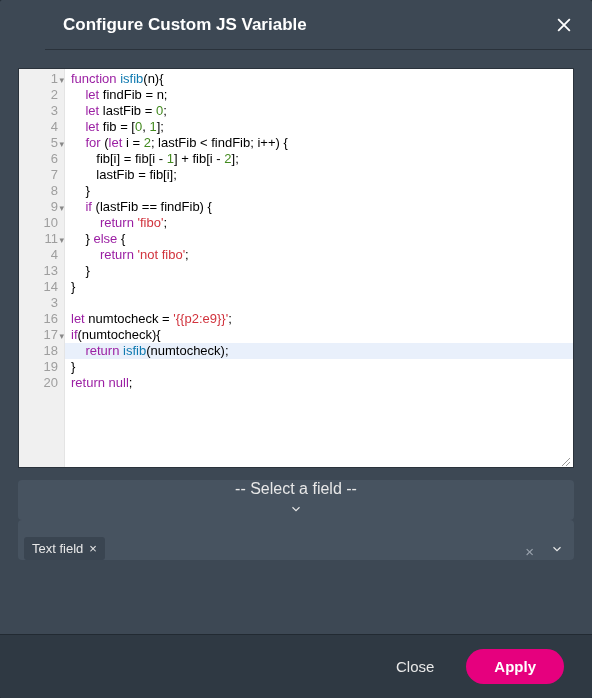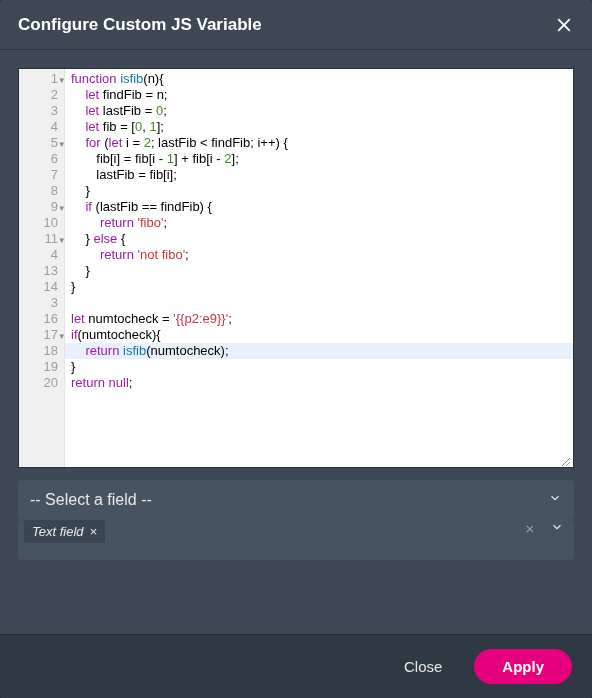--- a/index.html
+++ b/index.html
@@ -20,21 +20,21 @@
     --hl:#e9f0fb;
   }
   *{box-sizing:border-box;font-family:"Segoe UI",Arial,sans-serif;}
   body{margin:0;background:#1e252c;}
   .modal{
     width:592px;height:698px;background:var(--bg);display:flex;flex-direction:column;
     border-radius:2px;overflow:hidden;position:relative;
   }
   .header{
     height:50px;display:flex;align-items:center;justify-content:space-between;
-    padding:0 18px;border-bottom:1px solid #2a323b;
+    padding:0 18px;border-bottom:1px solid #2a323b;margin-left:45px;
   }
   .title{color:#fff;font-size:17px;font-weight:600;}
   .close-x{color:#fff;cursor:pointer;display:flex;}
   .close-x svg{width:20px;height:20px;stroke:#fff;stroke-width:2.2;}
   .body{flex:1;padding:18px 18px 10px 18px;overflow:hidden;display:flex;flex-direction:column;}
   .editor-wrap{
     background:var(--code-bg);height:400px;border:1px solid #2a323b;display:flex;
     font-family:Menlo,Consolas,monospace;font-size:13px;line-height:16px;
     position:relative;
   }
@@ -48,38 +48,38 @@
   .code .line{height:16px;}
   .code .hl{background:var(--hl);margin-left:-6px;padding-left:6px;margin-right:-100px;}
   .kw{color:var(--kw);}.fn{color:var(--func);}.nm{color:var(--num);}.st{color:var(--str);}
   .resize{
     position:absolute;right:2px;bottom:2px;width:10px;height:10px;
   }
   .resize svg{width:10px;height:10px;stroke:#999;}
   .select{
     margin-top:12px;background:var(--panel);color:var(--text);border-radius:4px;
     height:40px;display:flex;align-items:center;justify-content:space-between;
-    padding:0 12px;cursor:pointer;
+    padding:0 12px;cursor:pointer;flex-direction:column;
   }
   .chev svg{width:14px;height:14px;stroke:var(--text);stroke-width:2;fill:none;}
   .label{color:var(--muted);font-size:14px;margin-top:20px;margin-bottom:8px;}
   .map-row{
-    background:var(--panel);border-radius:4px;height:40px;display:flex;align-items:flex-start;
-    padding:0 10px 0 6px;gap:8px;font-style:italic;
+    background:var(--panel);border-radius:4px;height:40px;display:flex;align-items:flex-end;
+    padding:0 10px 0 6px;gap:8px;
   }
   .chip{
     background:#3a4551;border-radius:3px;padding:4px 8px;color:var(--text);
     font-size:13px;display:flex;align-items:center;gap:6px;
   }
   .chip-x{font-size:13px;color:var(--text);cursor:pointer;}
   .spacer{flex:1;}
   .clear-x{color:var(--muted);cursor:pointer;font-size:15px;margin-right:8px;}
   .footer{
     height:64px;background:var(--footer);display:flex;align-items:center;justify-content:flex-end;
-    gap:18px;padding:0 20px;border-top:1px solid #222a32;
+    gap:18px;padding:0 28px;border-top:1px solid #222a32;
   }
   .btn-text{color:var(--text);font-size:15px;cursor:pointer;padding:8px 14px;}
   .btn-primary{
     background:var(--pink);color:#fff;font-size:15px;font-weight:700;
     border:none;border-radius:20px;padding:9px 28px;cursor:pointer;
   }
 </style>
 </head>
 <body>
 

